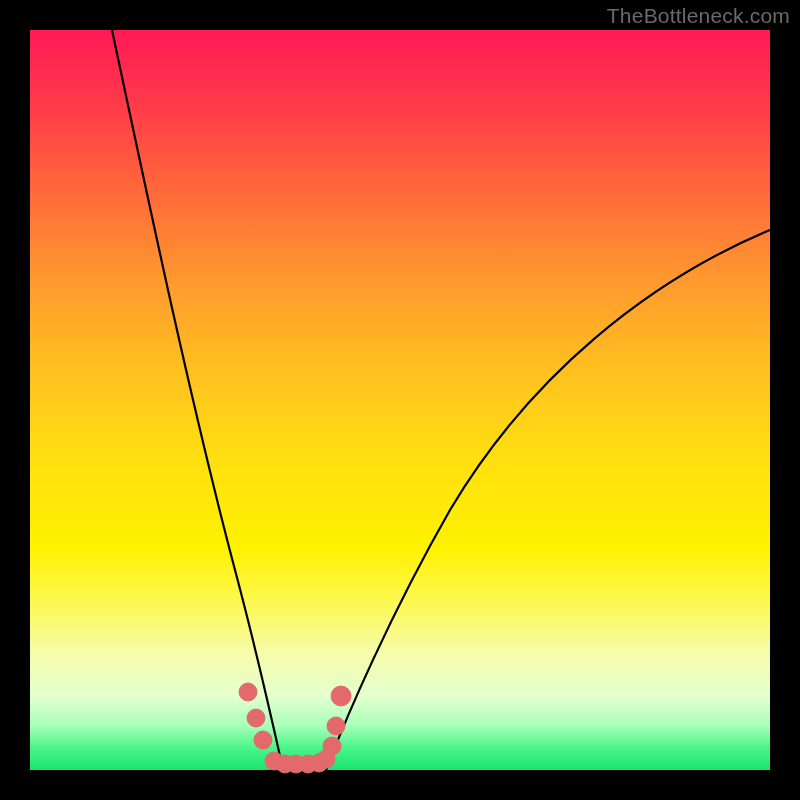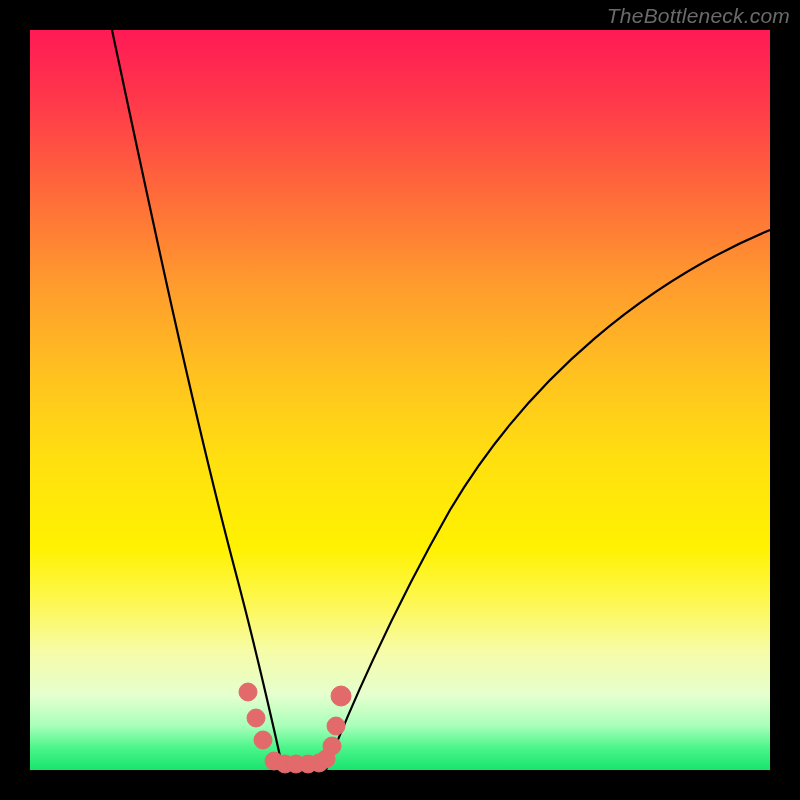--- a/index.html
+++ b/index.html
@@ -11,21 +11,20 @@
     background: #000;
     font-family: Arial, Helvetica, sans-serif;
   }
   .frame {
     position: absolute;
     left: 0;
     top: 0;
     width: 800px;
     height: 800px;
     background: #000;
-    font-style: italic;
   }
   .plot {
     position: absolute;
     left: 30px;
     top: 30px;
     width: 740px;
     height: 740px;
     background: linear-gradient(
       to bottom,
       #ff1a55 0%,

